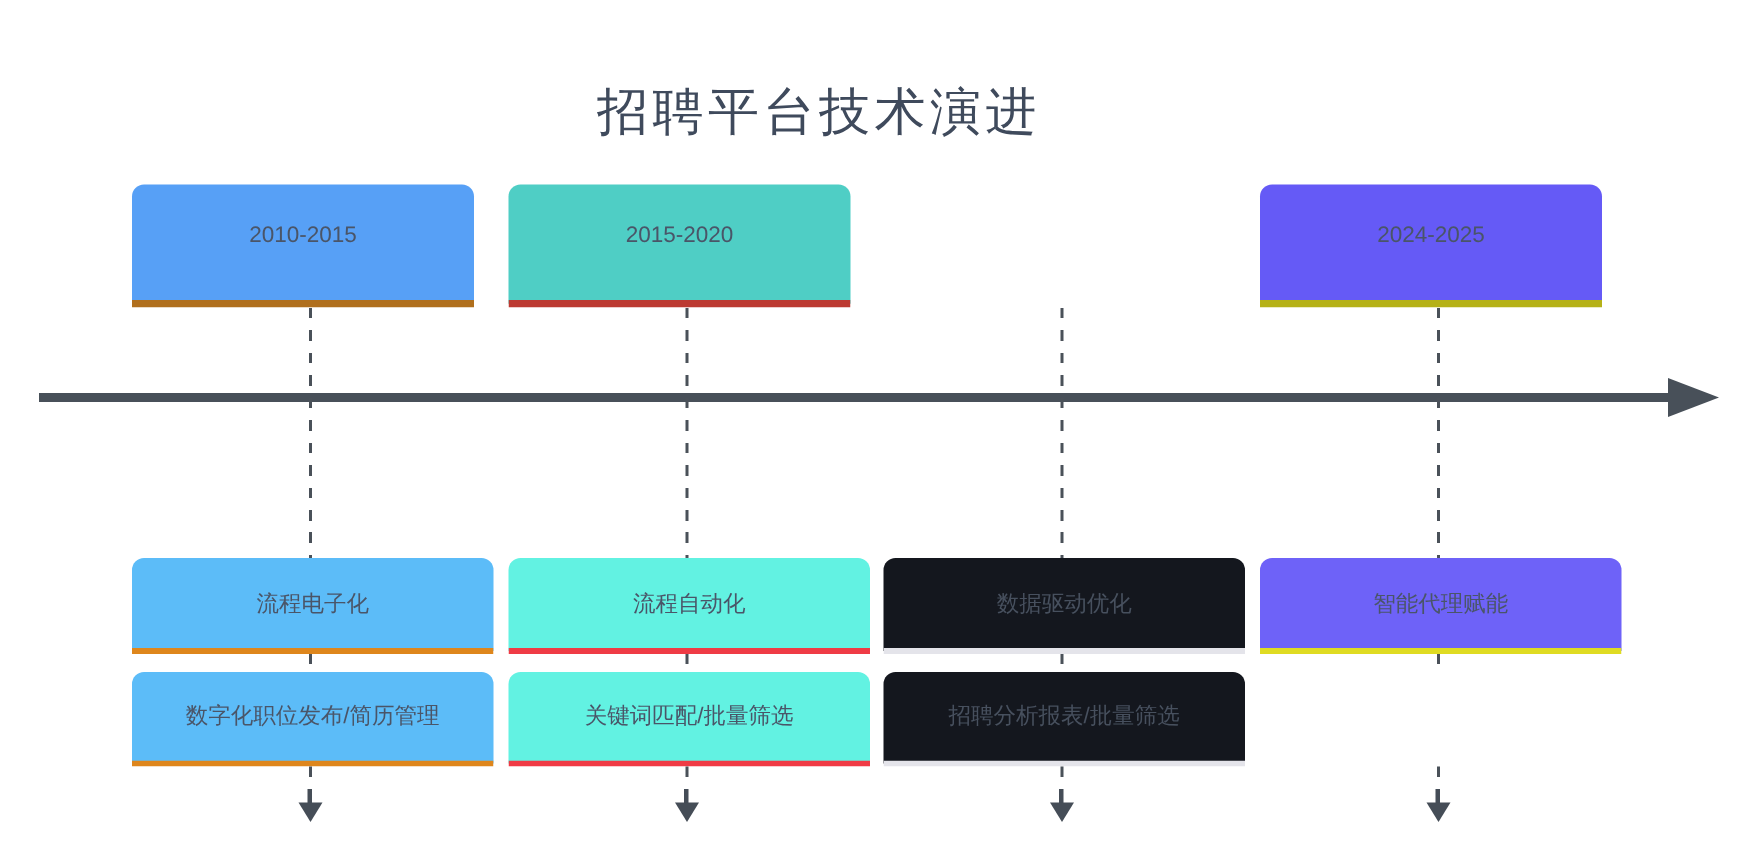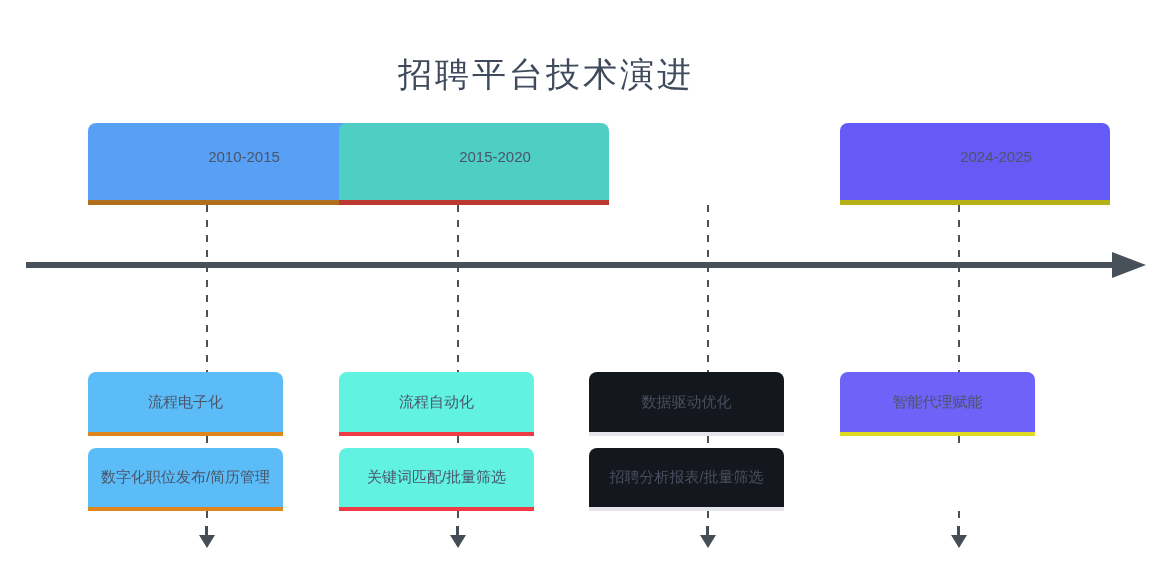--- a/index.html
+++ b/index.html
@@ -27,37 +27,36 @@
   .column{position:absolute;top:123px;width:237px;height:430px;}
   .col-0{left:88px;} .col-1{left:339px;} .col-2{left:589px;} .col-3{left:840px;text-decoration:underline;}
 
   .period-box{
     position:absolute;left:0;top:0;width:228px;height:77px;
     background:var(--period-fill);
     border-bottom:5px solid var(--period-border);
     border-radius:8px 8px 0 0;
     display:flex;align-items:center;justify-content:center;
     box-sizing:content-box;
-    padding-left:42px;
   }
   .period-box .label{
     color:var(--text-color);font-size:15px;padding-bottom:10px;
   }
 
   .connector{
     position:absolute;left:calc(50% - 1px);width:2px;
     background:repeating-linear-gradient(to bottom,
       var(--connector-color,#4A5159) 0 7px, transparent 7px 15px);
   }
   .connector.c1{top:82px;height:167px;}
   .connector.c2{top:313px;height:12px;}
   .connector.c3{top:388px;height:14px;}
 
   .event-box{
-    position:absolute;left:0;width:195px;
+    position:absolute;left:0;width:241px;
     background:var(--event-fill);
     border-bottom:4px solid var(--event-border);
     border-radius:8px 8px 0 0;
     display:flex;align-items:center;justify-content:center;
     box-sizing:content-box;
   }
   .event-box .label{color:var(--text-color);font-size:15px;white-space:nowrap;}
   .event-box.e1{top:249px;height:60px;}
   .event-box.e2{top:325px;height:59px;}
 

